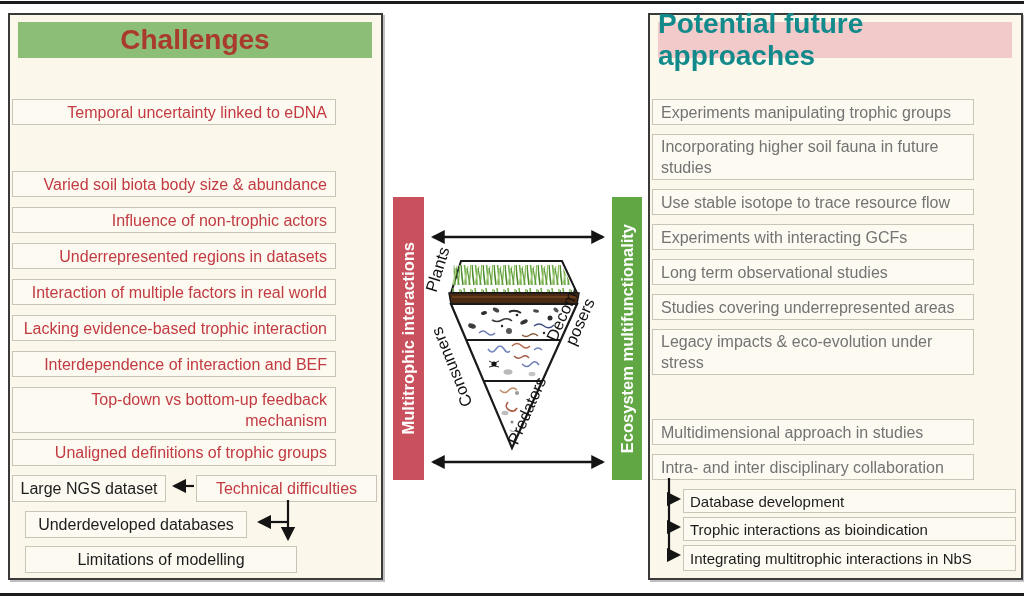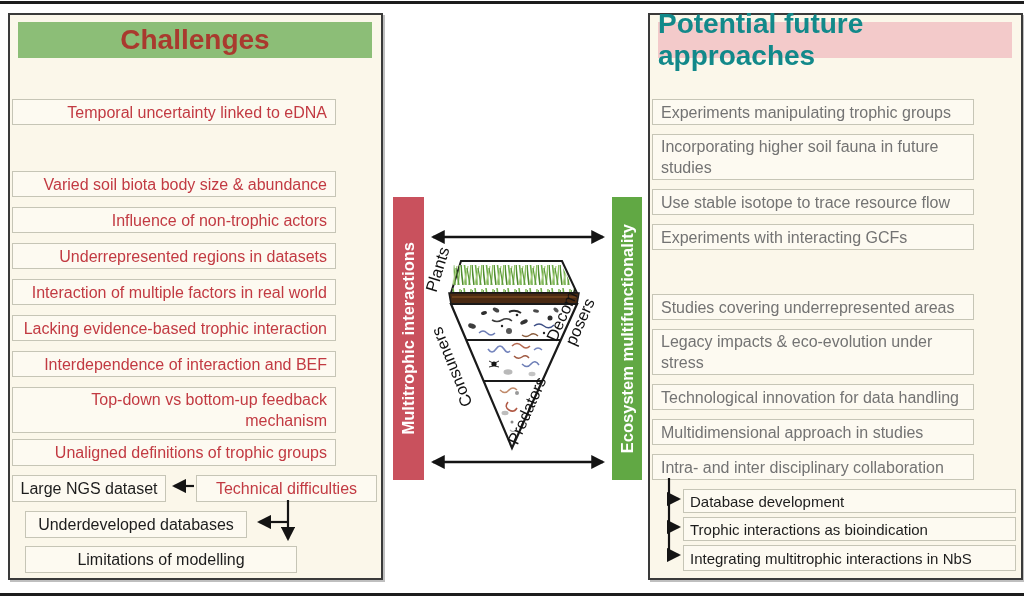--- a/index.html
+++ b/index.html
@@ -175,25 +175,25 @@
 
 <div class="panel" id="panel-right">
   <div class="panel-header">Potential future approaches</div>
 
   <div class="box r-item" style="top:84px;height:26px">Experiments manipulating trophic groups</div>
   <div class="box r-item wrapR" style="top:119px;height:46px">
       <span>Incorporating higher soil fauna in future studies</span>
     </div>
   <div class="box r-item" style="top:174px;height:26px">Use stable isotope to trace resource flow</div>
   <div class="box r-item" style="top:209px;height:26px">Experiments with interacting GCFs</div>
+  <div class="box r-item" style="top:244px;height:26px">Long term observational studies</div>
   <div class="box r-item" style="top:279px;height:26px">Studies covering underrepresented areas</div>
   <div class="box r-item wrapR" style="top:314px;height:46px">
       <span>Legacy impacts &amp; eco-evolution under stress</span>
     </div>
-  <div class="box r-item" style="top:369px;height:26px">Technological innovation for data handling</div>
   <div class="box r-item" style="top:404px;height:26px">Multidimensional approach in studies</div>
   <div class="box r-item" style="top:439px;height:26px">Intra- and inter disciplinary collaboration</div>
 
   <div class="box blk" style="top:474px;left:33px;width:333px;height:24px;font-size:15px;padding:0 6px">Database development</div>
   <div class="box blk" style="top:502px;left:33px;width:333px;height:24px;font-size:15px;padding:0 6px">Trophic interactions as bioindication</div>
   <div class="box blk" style="top:530px;left:33px;width:333px;height:24px;font-size:15px;padding:12px 6px">Integrating multitrophic interactions in NbS</div>
 
   <svg class="overlay" viewBox="0 0 371 563">
     <defs>
       <marker id="mR" viewBox="0 0 10 10" refX="8.5" refY="5" markerWidth="6.5" markerHeight="6.5" orient="auto-start-reverse">

